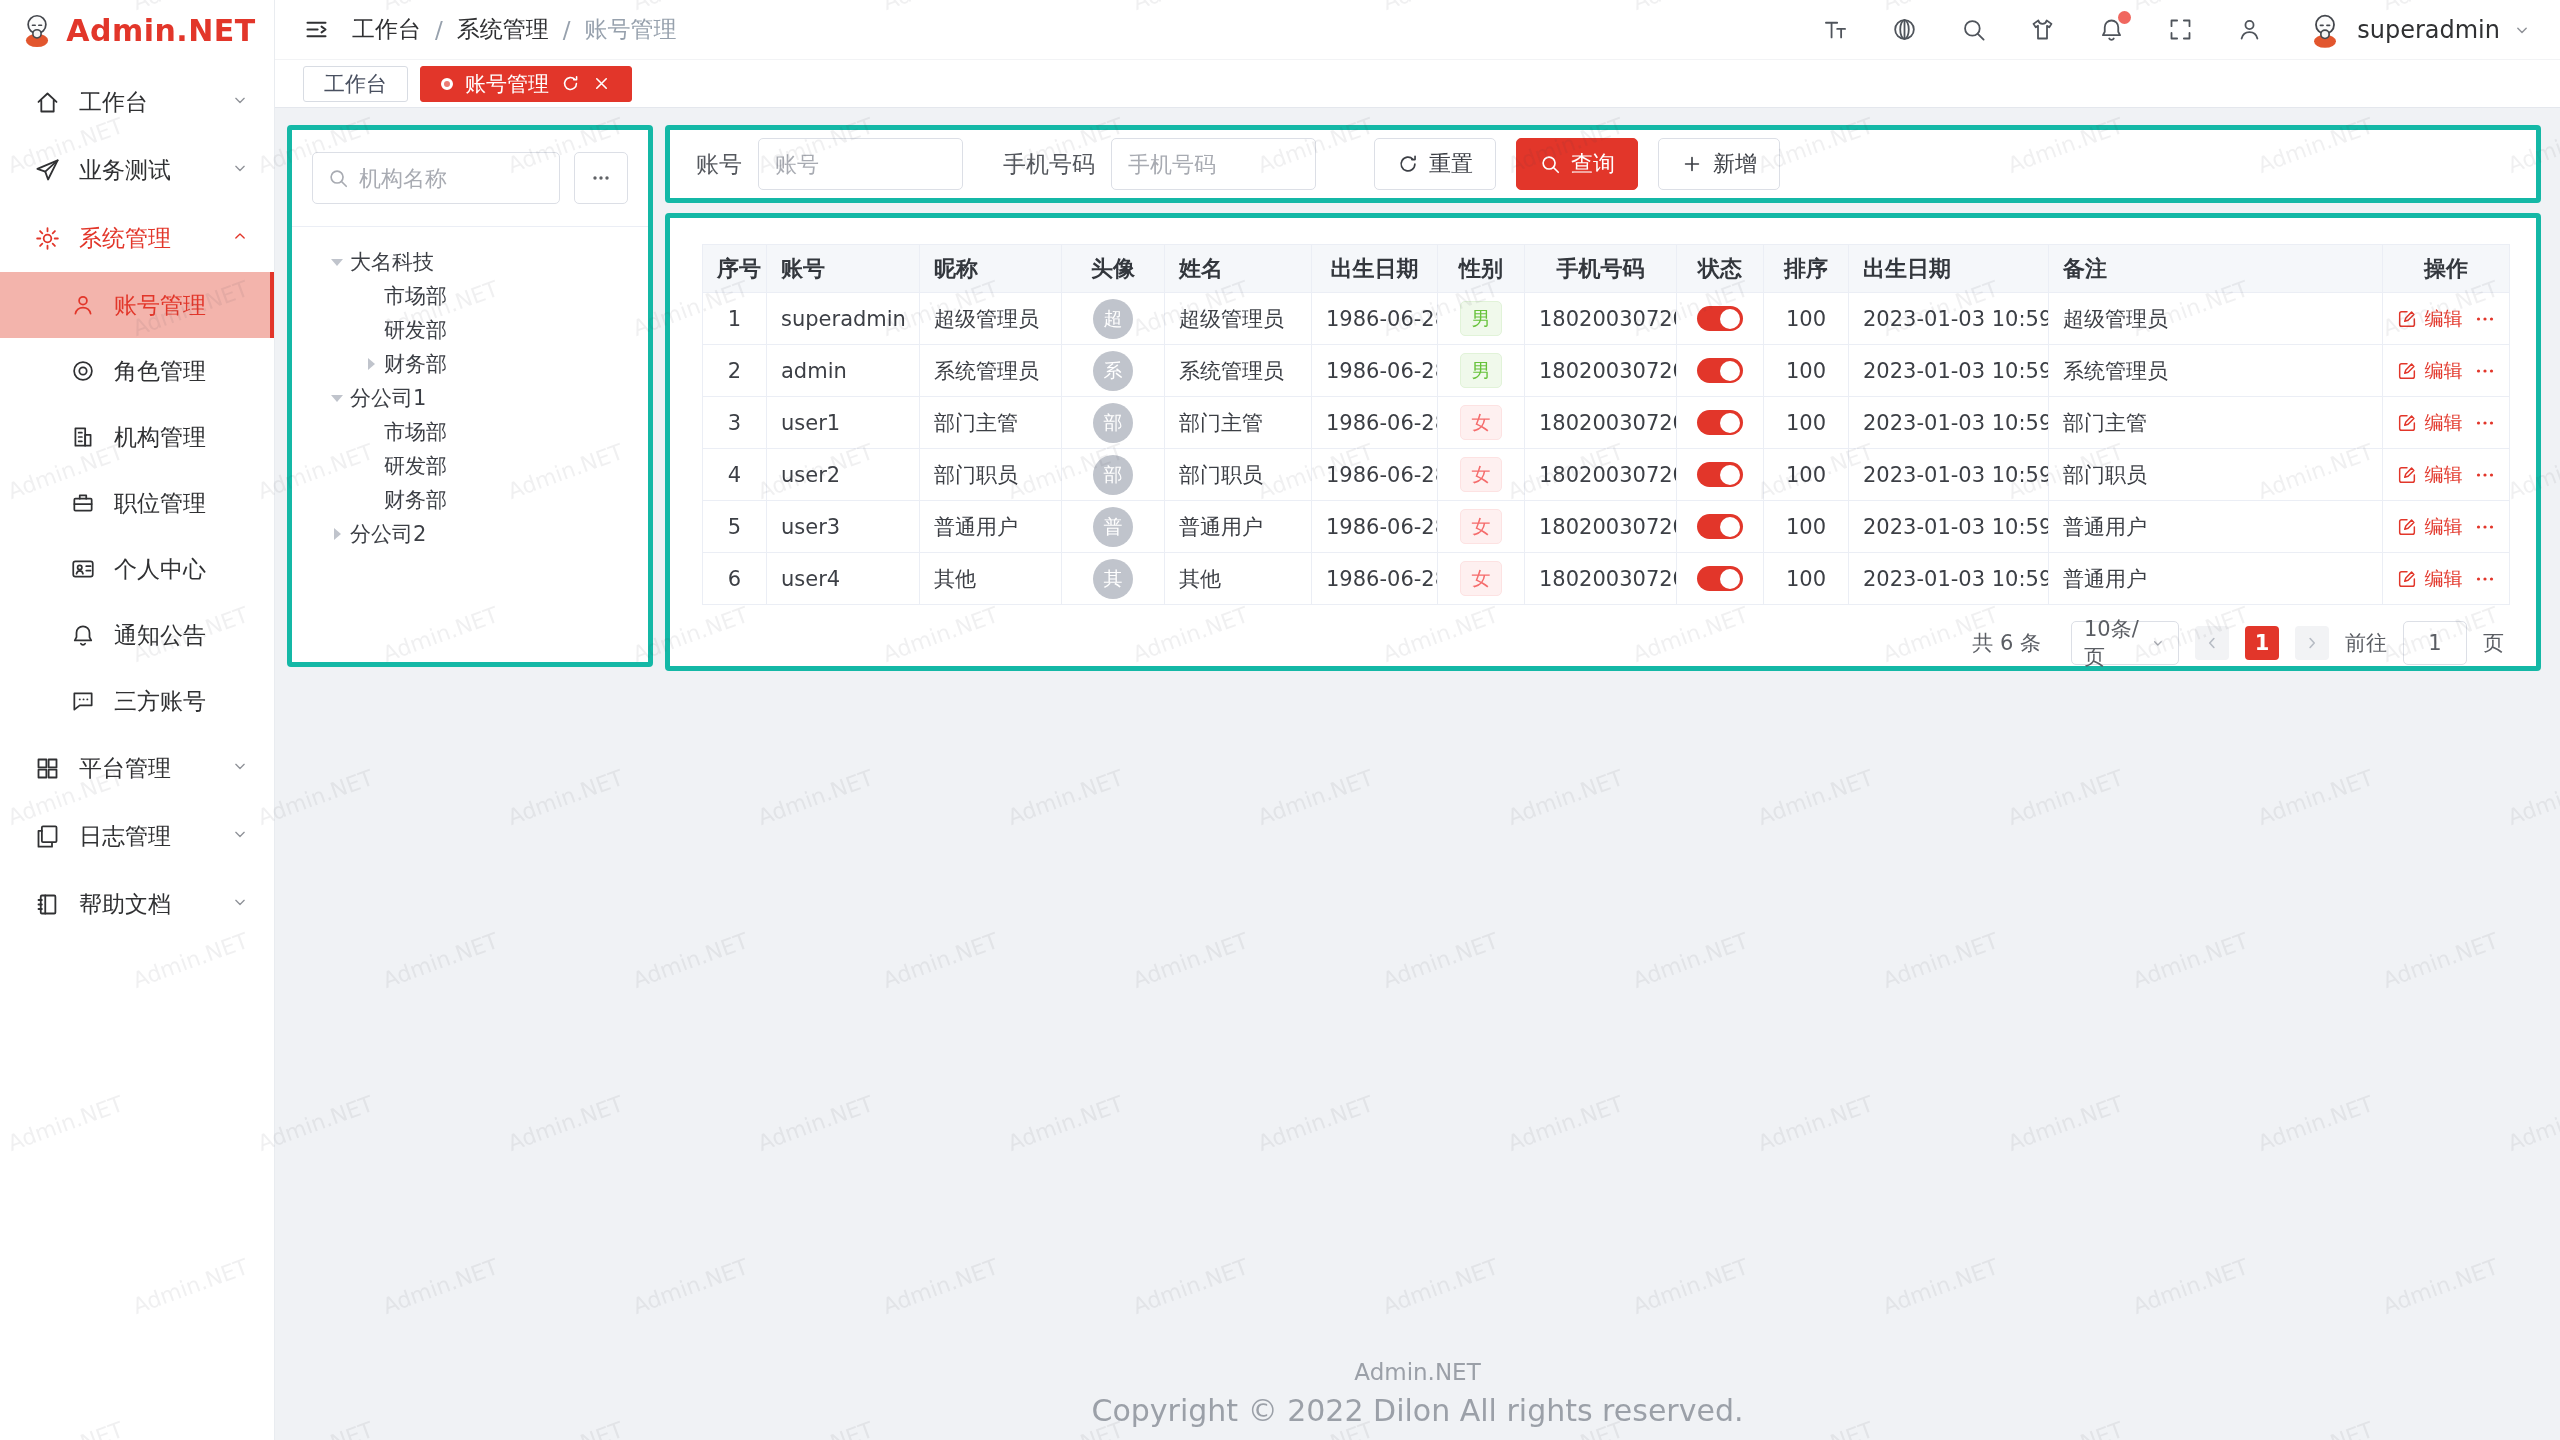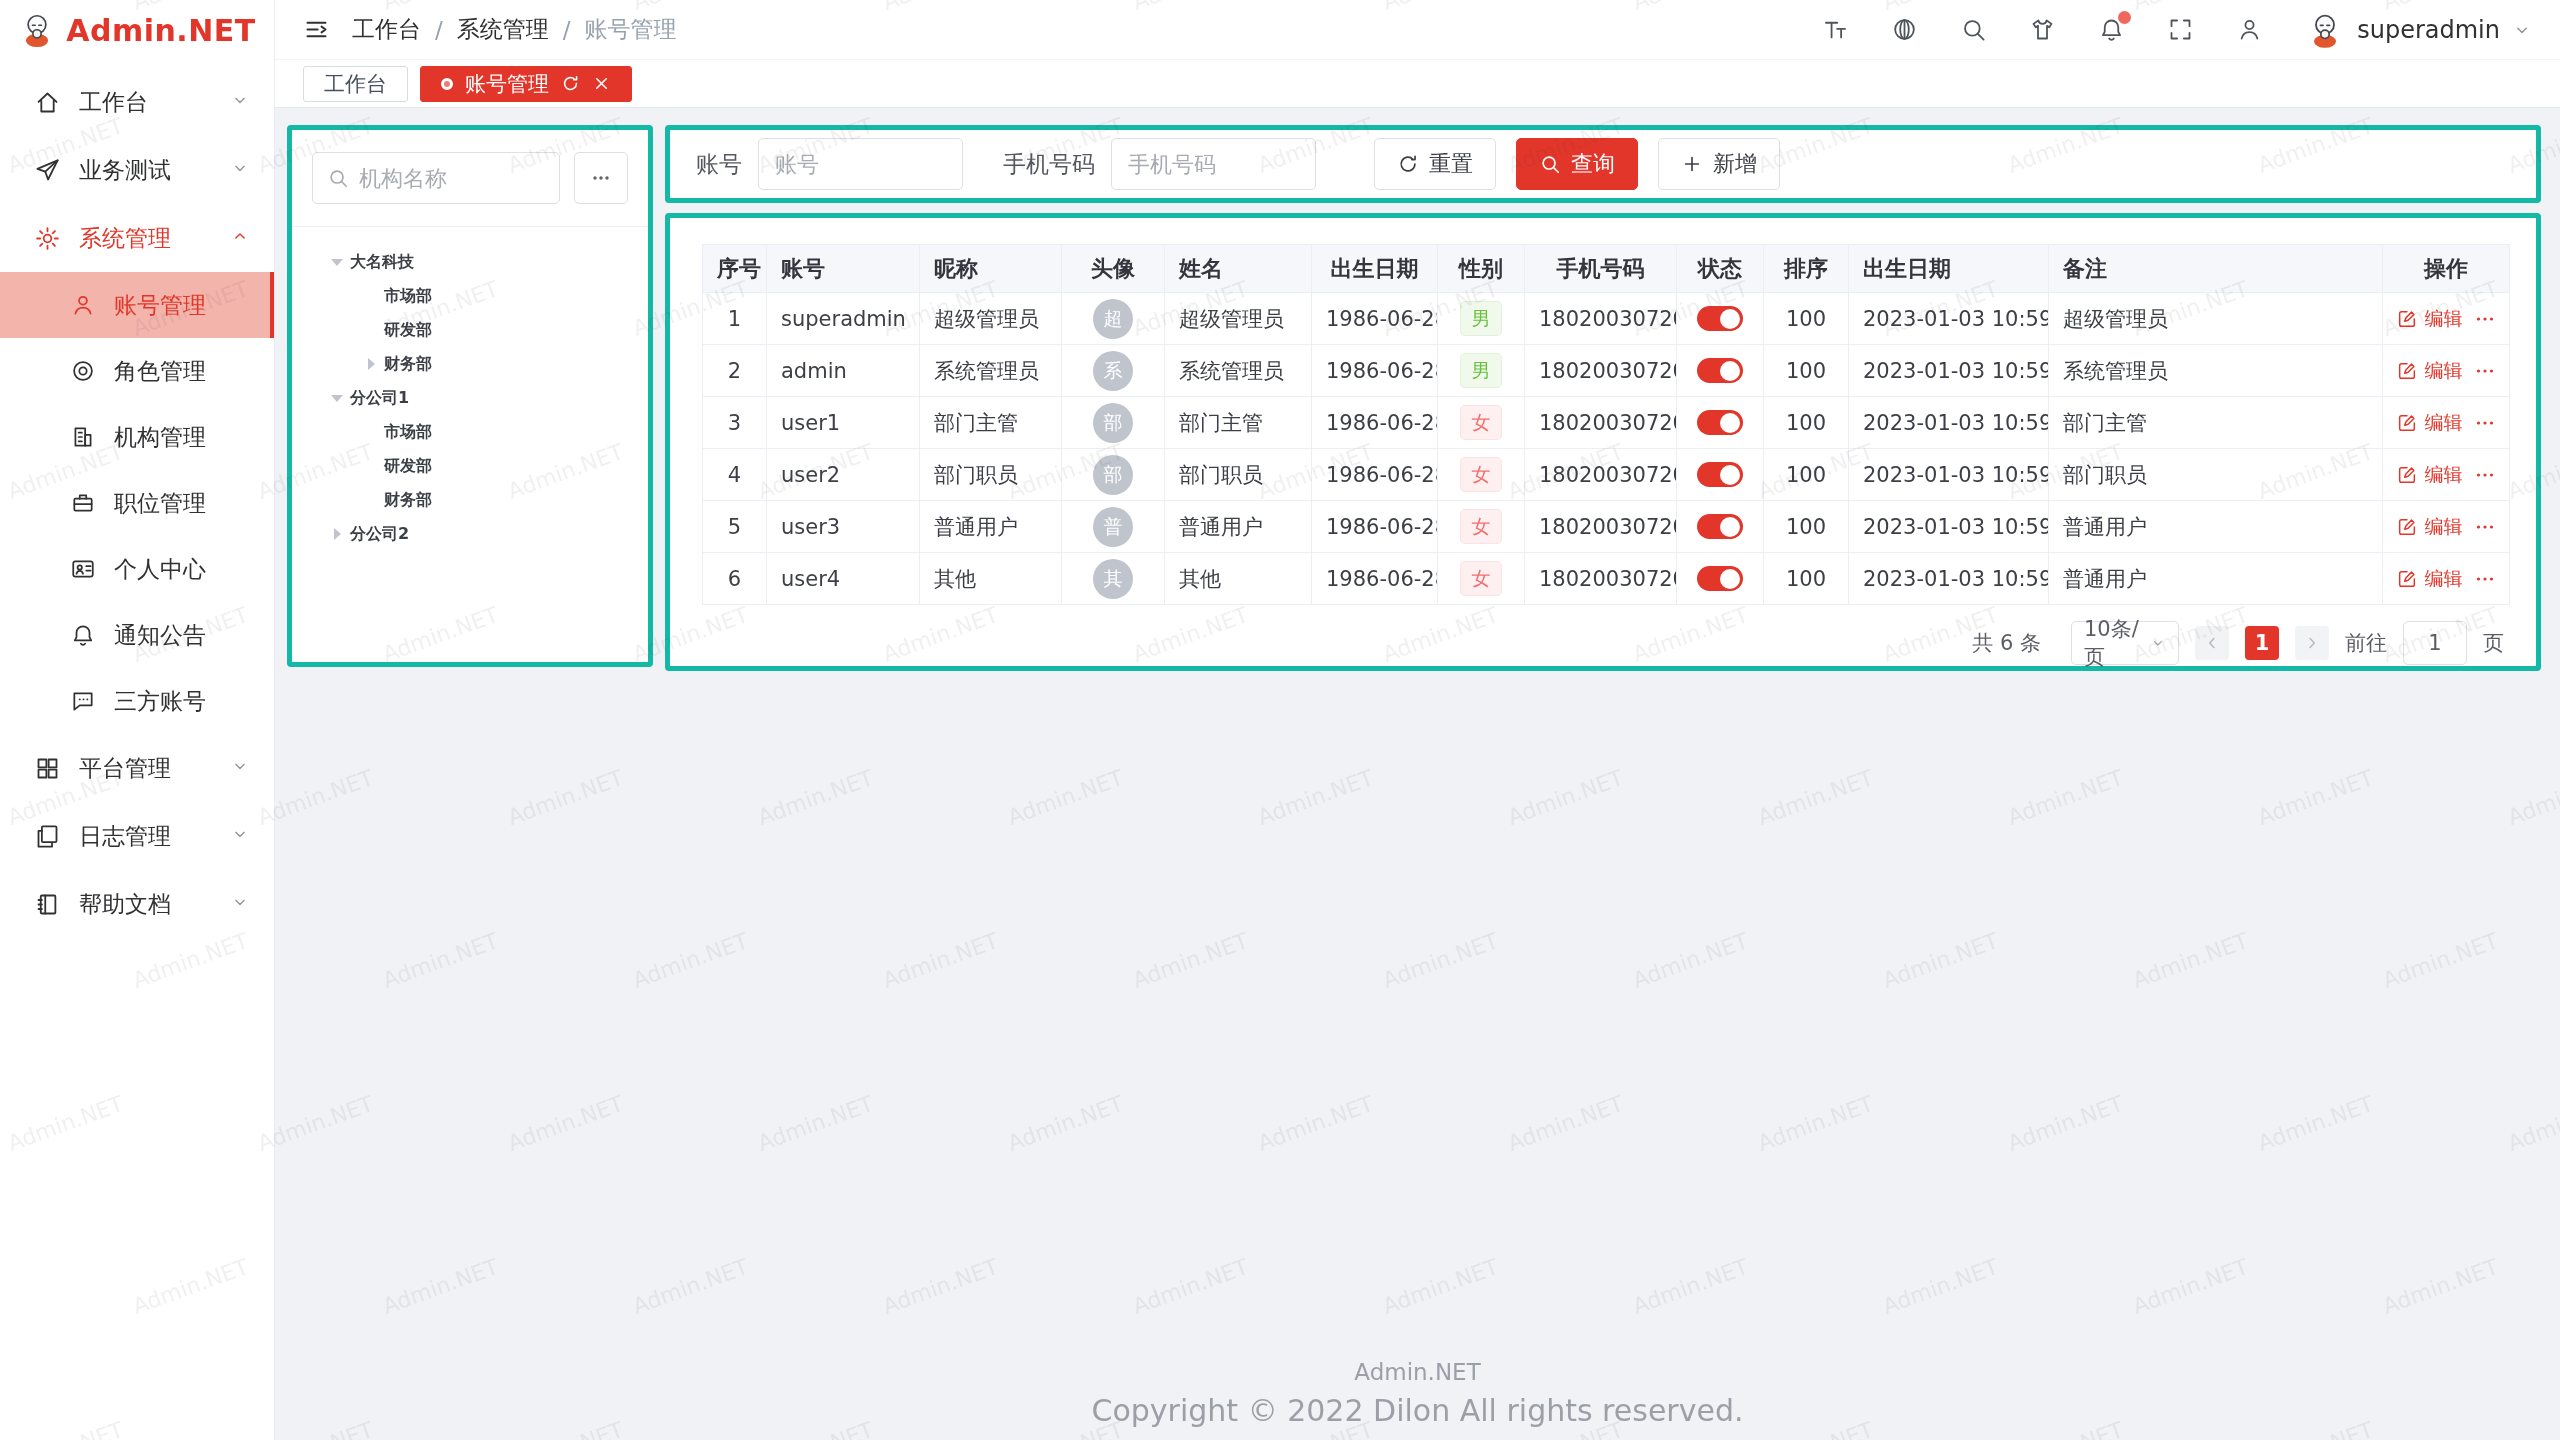--- a/index.html
+++ b/index.html
@@ -56,21 +56,21 @@
   
   .tree-card { width:366px; flex:0 0 366px; height:542px; padding:22px 20px; }
   .tree-top { display:flex; gap:14px; }
   .tree-search { flex:1; height:52px; border:1px solid #dcdfe6; border-radius:5px; display:flex; align-items:center; padding:0 14px; gap:10px; color:#a8abb2; }
   .tree-search svg { width:22px; height:22px; flex:0 0 22px; }
   .tree-search input { border:none; outline:none; width:100%; font-size:22px; font-family:inherit; color:#606266; background:transparent; }
   .tree-search input::placeholder { color:#a8abb2; }
   .more-btn { width:54px; height:52px; border:1px solid #dcdfe6; border-radius:5px; background:#fff; display:flex; align-items:center; justify-content:center; color:#606266; cursor:pointer; }
   .more-btn svg { width:24px; height:24px; }
   .tree-divider { border-top:1px solid #ebeef5; margin:22px -20px 18px -20px; }
-  .tree-node { height:34px; display:flex; align-items:center; font-size:16px; color:#3c3f45; cursor:pointer;font-weight:bold; }
+  .tree-node { height:34px; display:flex; align-items:center; font-size:21px; color:#3c3f45; cursor:pointer; }
   .tree-node .arrow-slot { width:26px; display:flex; justify-content:center; flex:0 0 26px; }
   .tri-open { width:0; height:0; border-left:6px solid transparent; border-right:6px solid transparent; border-top:7px solid #c0c4cc; }
   .tri-closed { width:0; height:0; border-top:6px solid transparent; border-bottom:6px solid transparent; border-left:7px solid #c0c4cc; }
   .tree-node.lvl0 { padding-left:12px; }
   .tree-node.lvl1 { padding-left:46px; }
 
   
   .right-col { flex:1; display:flex; flex-direction:column; gap:10px; min-width:0; }
   .filter-card { height:78px; display:flex; align-items:center; padding:0 26px; }
   .f-label { font-size:23px; color:#55585e; margin-right:16px; white-space:nowrap; }

